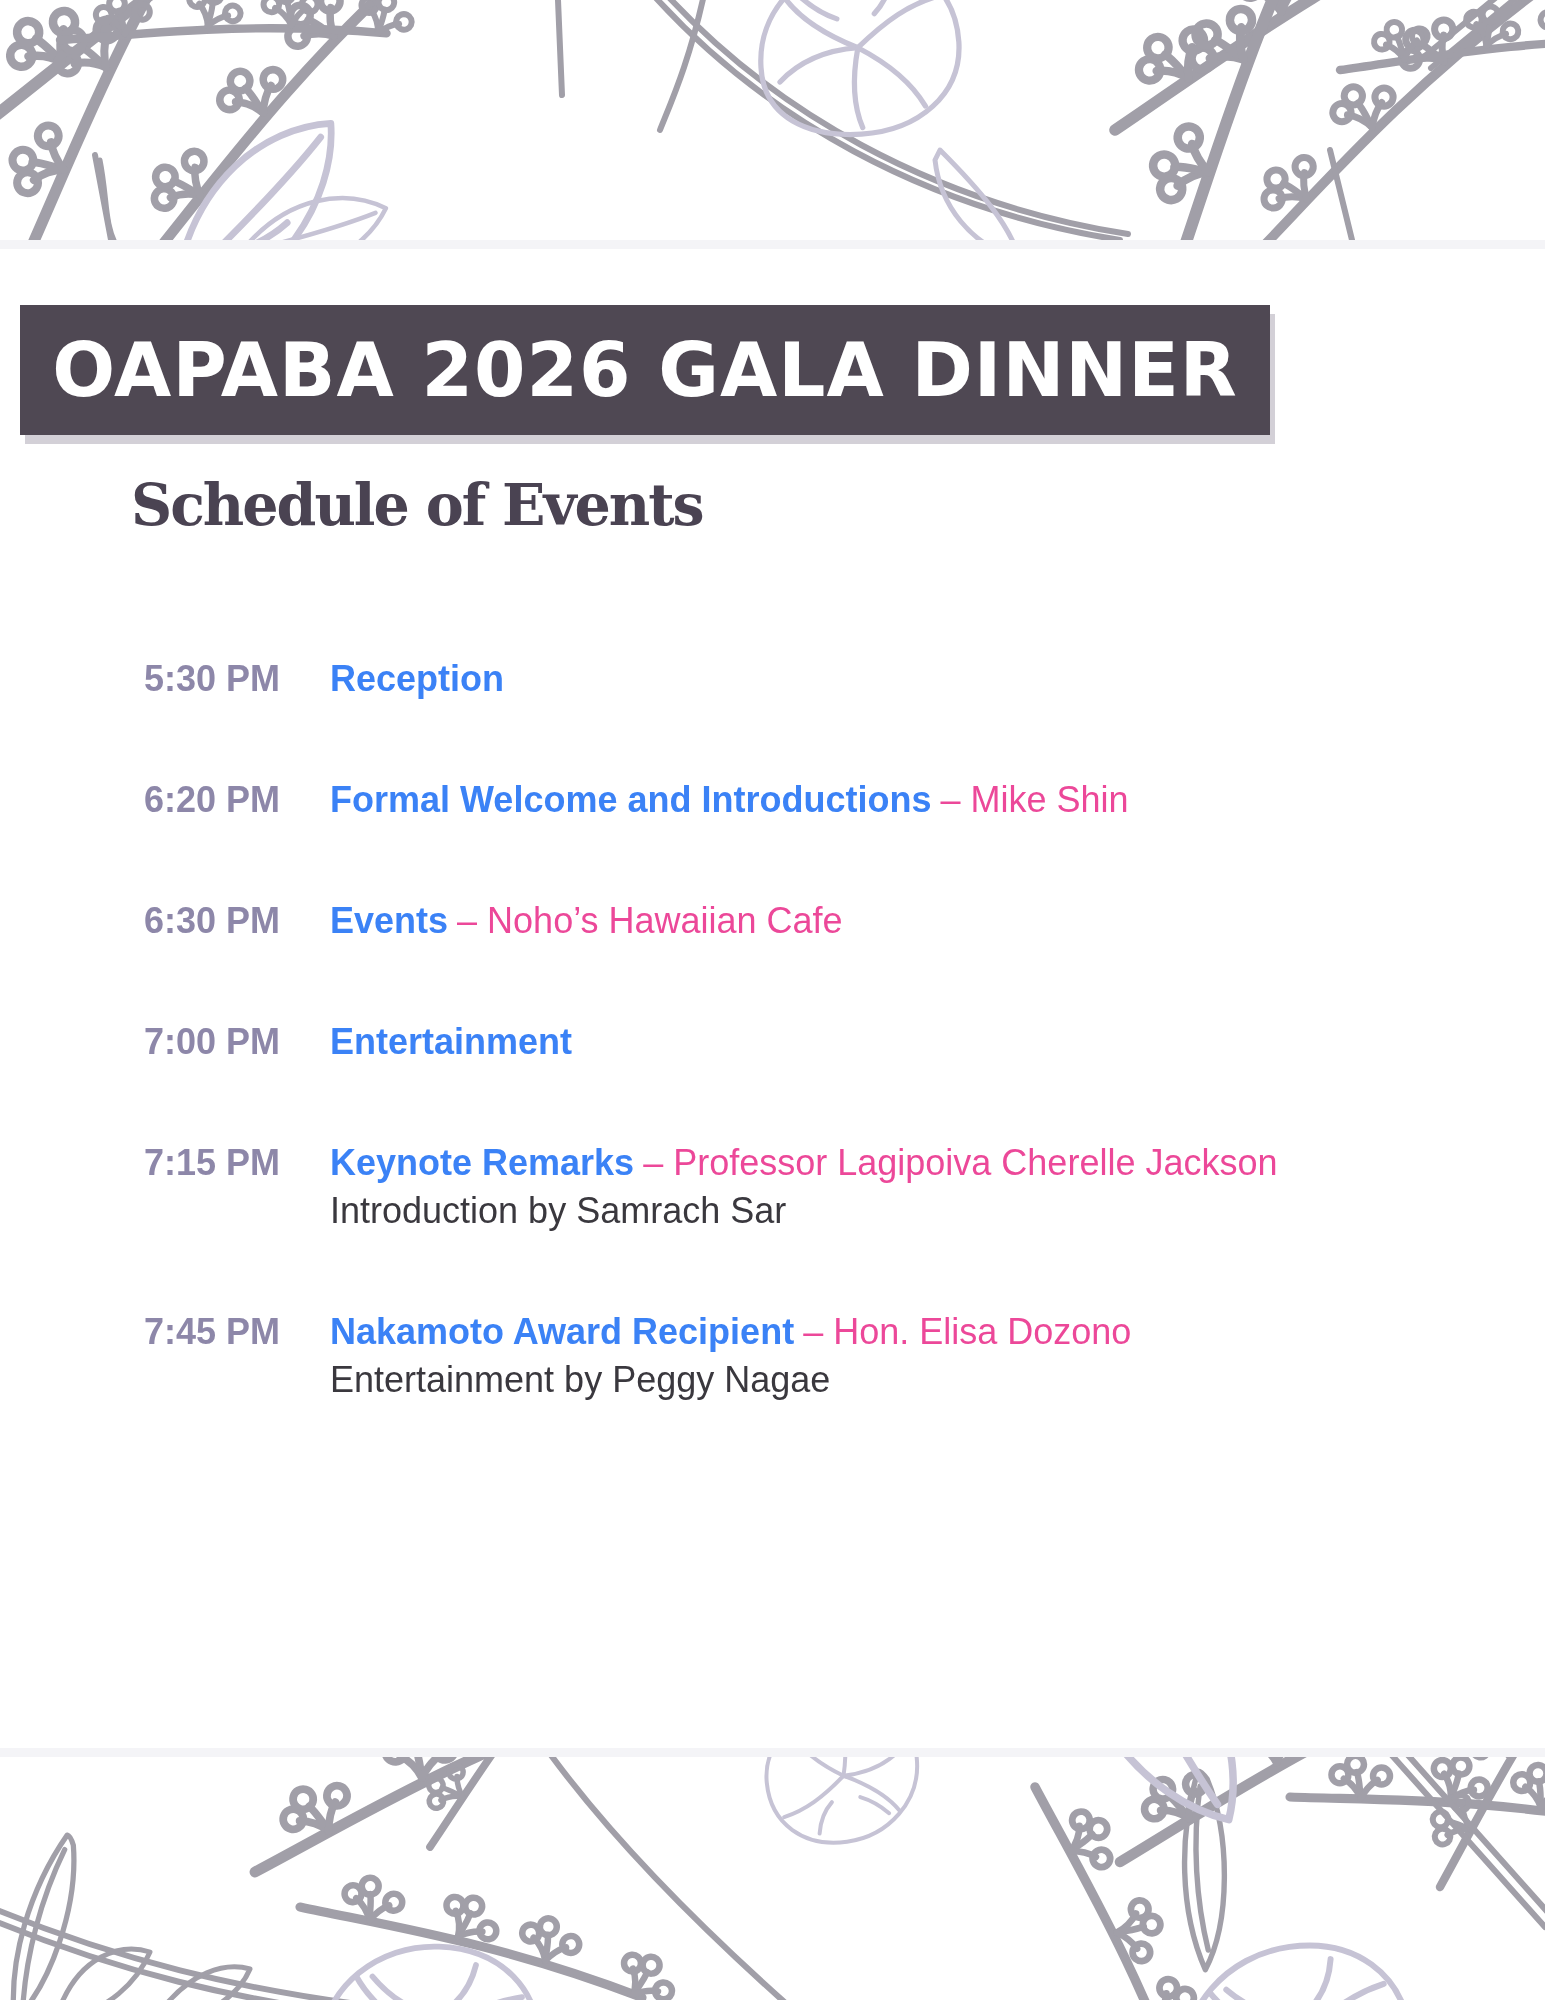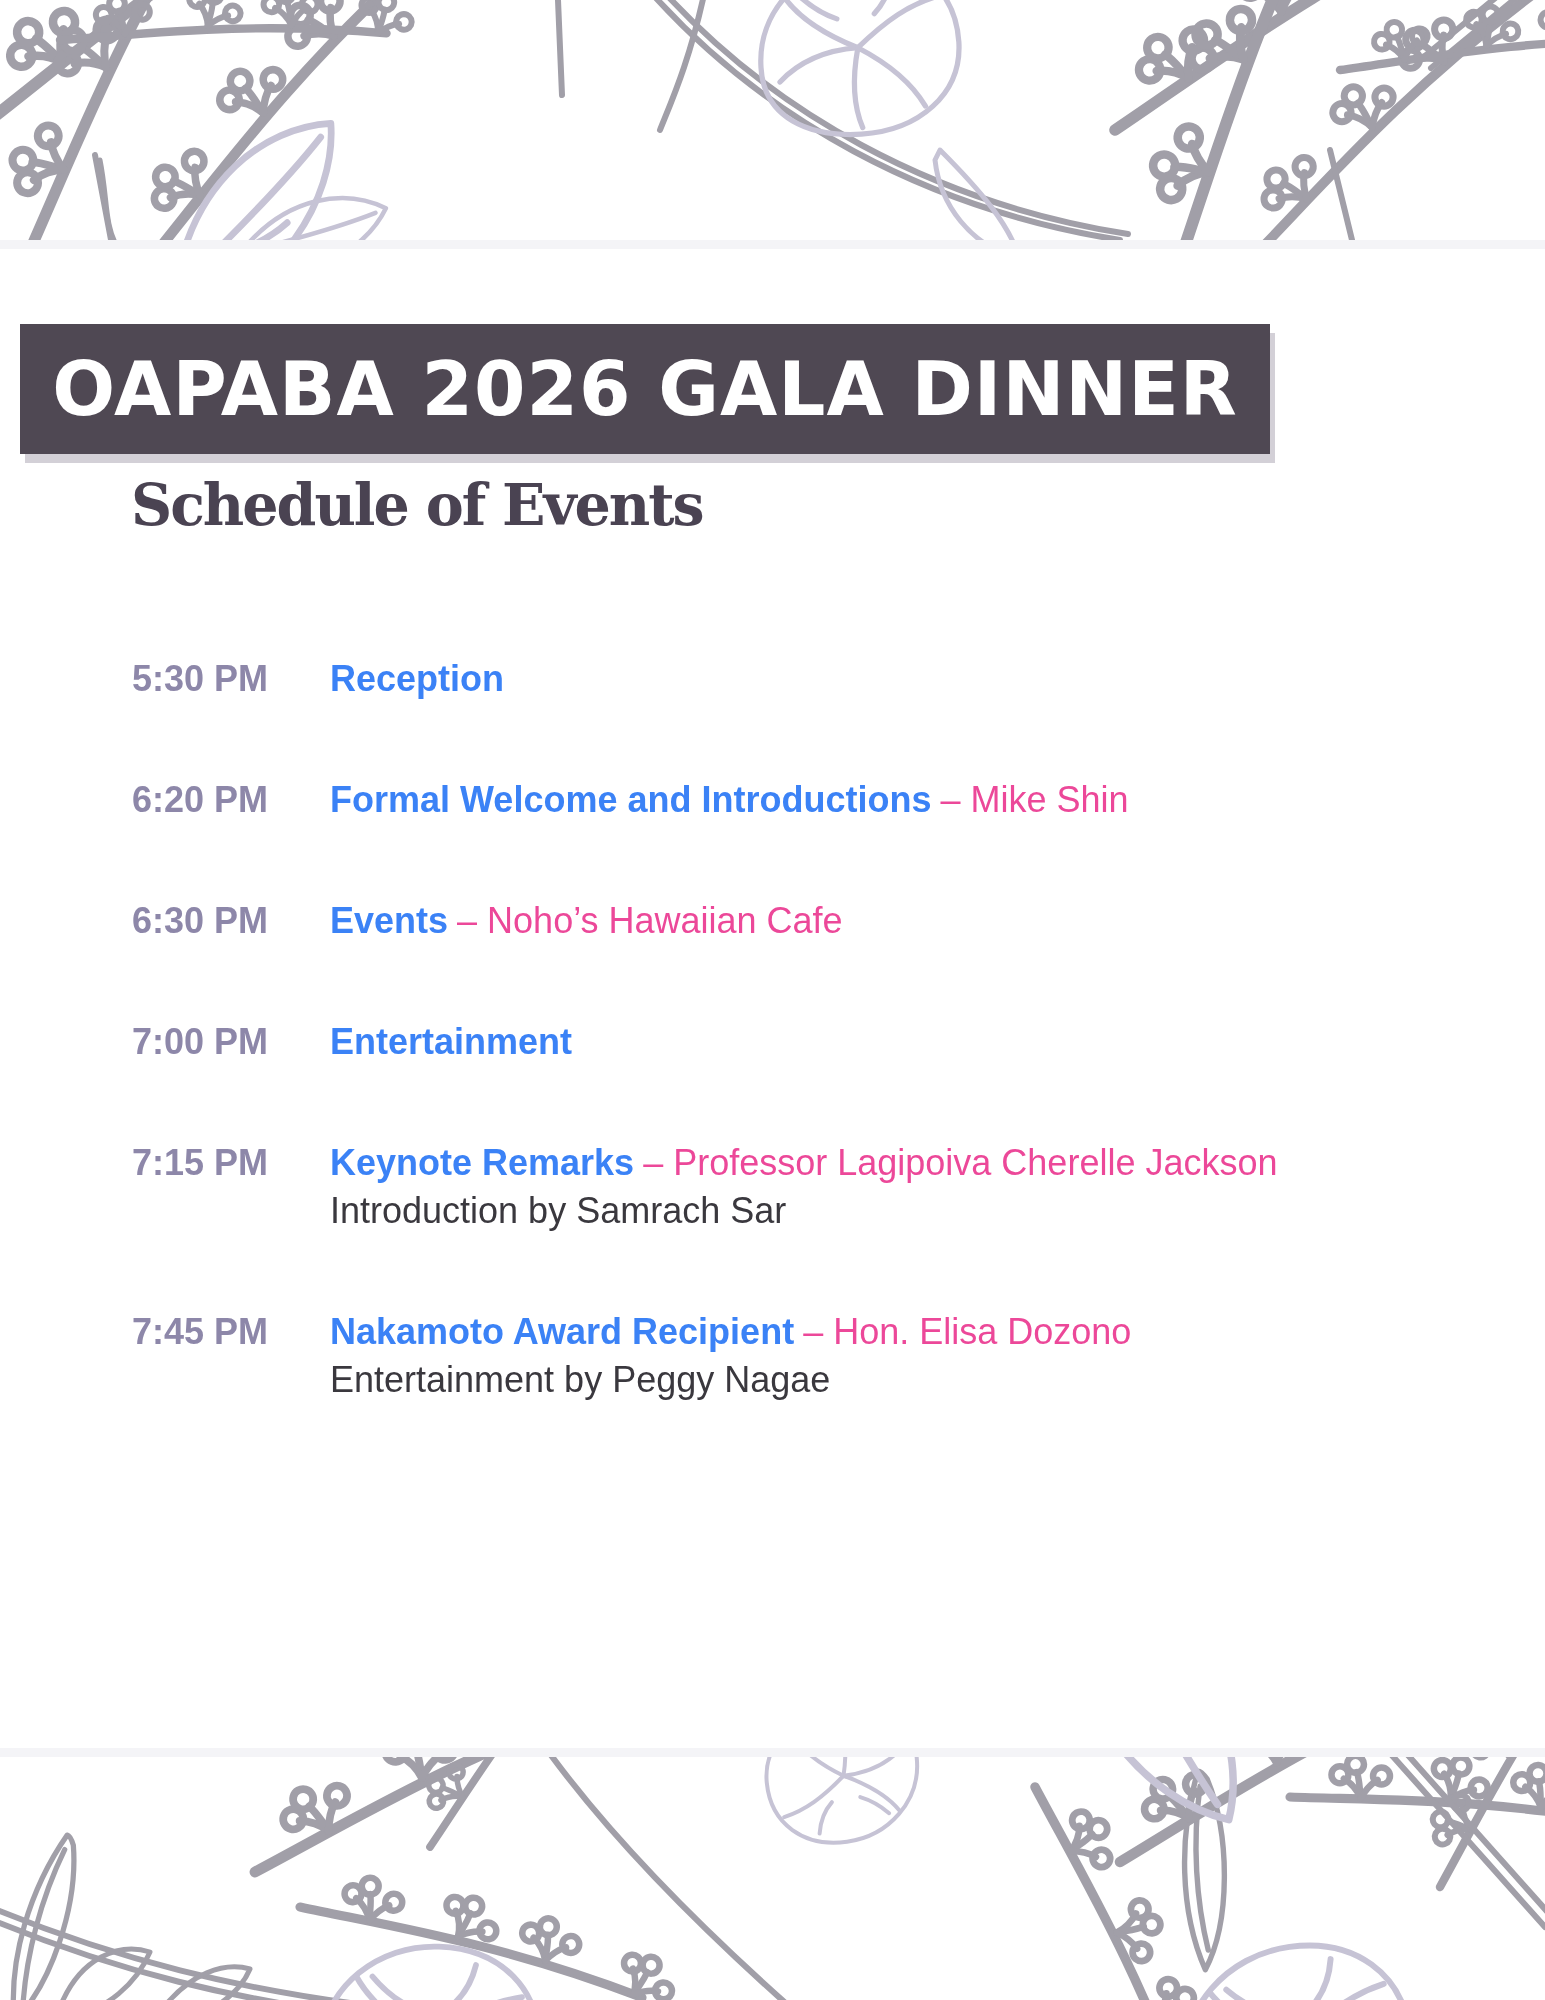--- a/index.html
+++ b/index.html
@@ -14,21 +14,21 @@
   
   .band{position:absolute;left:0;width:1545px;display:block;}
   .band-top{top:0;height:240px;}
   .band-bottom{top:1757px;height:243px;}
   .seam{position:absolute;left:0;width:100%;height:9px;background:#f4f4f7;}
   .seam-top{top:240px;}
   .seam-bottom{top:1748px;}
 
   
   .banner{
-    position:absolute;left:20px;top:324px;
+    position:absolute;left:20px;top:305px;
     width:1250px;height:130px;
     background:#4f4853;
     box-shadow:5px 9px 0 0 #d3d0d7;
     display:flex;align-items:center;justify-content:center;
   }
   .banner-title{
     font-family:"DejaVu Sans",sans-serif;
     font-weight:700;
     font-size:74px;
     letter-spacing:1px;
@@ -47,21 +47,21 @@
     line-height:1.1;
     color:#4a4352;
     white-space:nowrap;
   }
 
   
   .schedule{position:absolute;left:120px;top:655px;width:1330px;}
   .row{display:flex;column-gap:50px;margin-bottom:73px;}
   .row.gap-lg{margin-bottom:92px;}
   .time{
-    flex:0 0 160px;width:160px;text-align:center;
+    flex:0 0 160px;width:160px;text-align:right;
     font-weight:700;font-size:36px;line-height:48px;
     color:#8d87a9;white-space:nowrap;
   }
   .desc{flex:1 1 auto;font-size:36px;line-height:48px;color:#2f2d33;}
   .event-title{font-weight:700;color:#3b82f6;}
   .detail{margin-left:9px;font-weight:400;color:#ec4899;}
   .line2{font-weight:400;color:#3a383e;}
   .line2.muted{color:#5b595f;}
 
   svg .gray{stroke:#a19fa8;}

